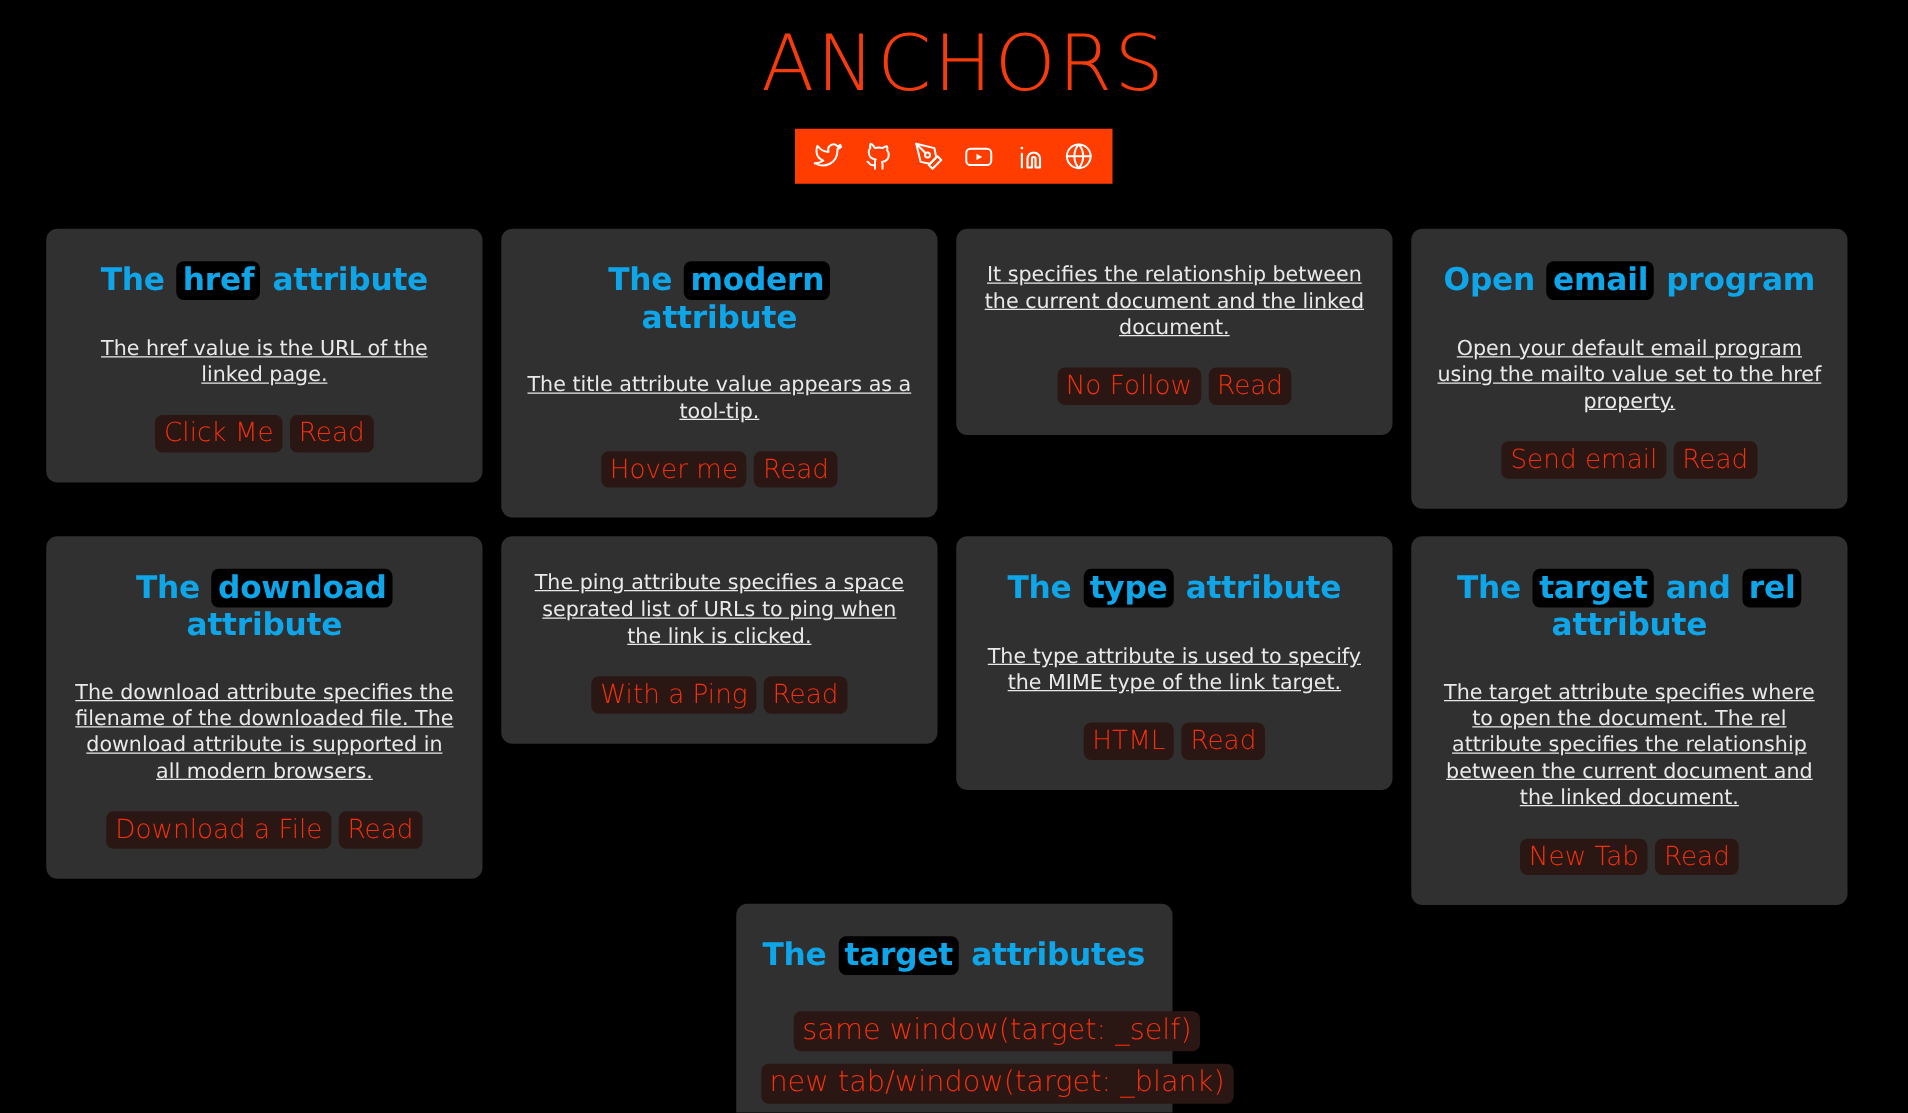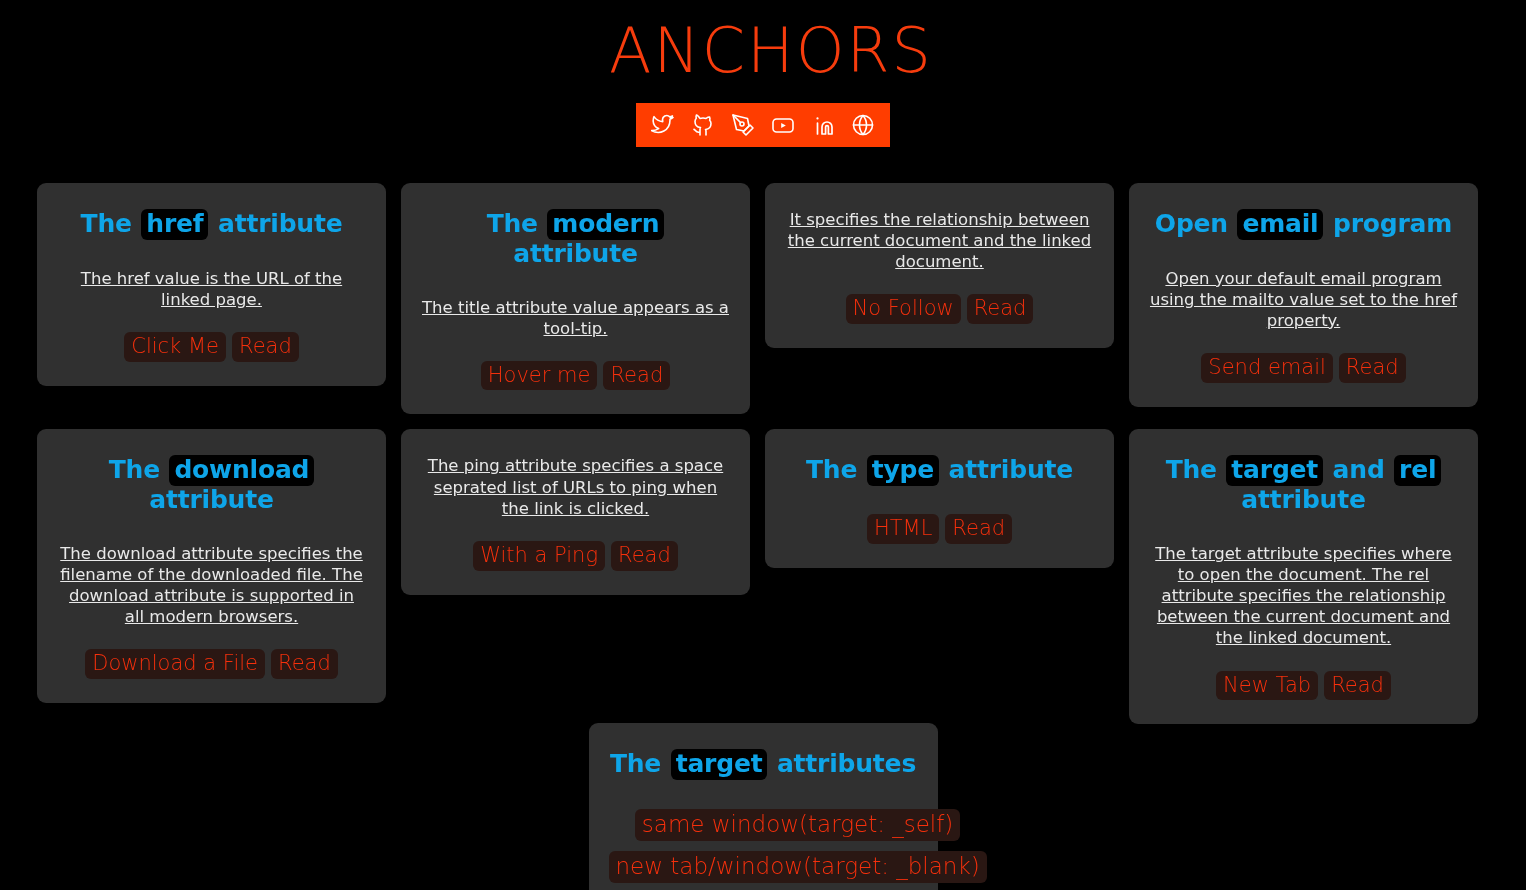--- a/index.html
+++ b/index.html
@@ -234,20 +234,21 @@
     <div class="card">
       <p class="card-desc">The ping attribute specifies a space seprated list of URLs to ping when the link is clicked.</p>
       <div class="card-links">
         <a class="link" href="#">With a Ping</a>
         <a class="link" href="#">Read</a>
       </div>
     </div>
 
     <div class="card">
       <div class="card-title"><span>The </span><span class="hl">type</span><span> attribute</span></div>
+      <p class="card-desc">The type attribute is used to specify the MIME type of the link target.</p>
       <div class="card-links">
         <a class="link" href="#">HTML</a>
         <a class="link" href="#">Read</a>
       </div>
     </div>
 
     <div class="card">
       <div class="card-title"><span>The </span><span class="hl">target</span><span> and </span><span class="hl">rel</span><span> attribute</span></div>
       <p class="card-desc">The target attribute specifies where to open the document. The rel attribute specifies the relationship between the current document and the linked document.</p>
       <div class="card-links">

